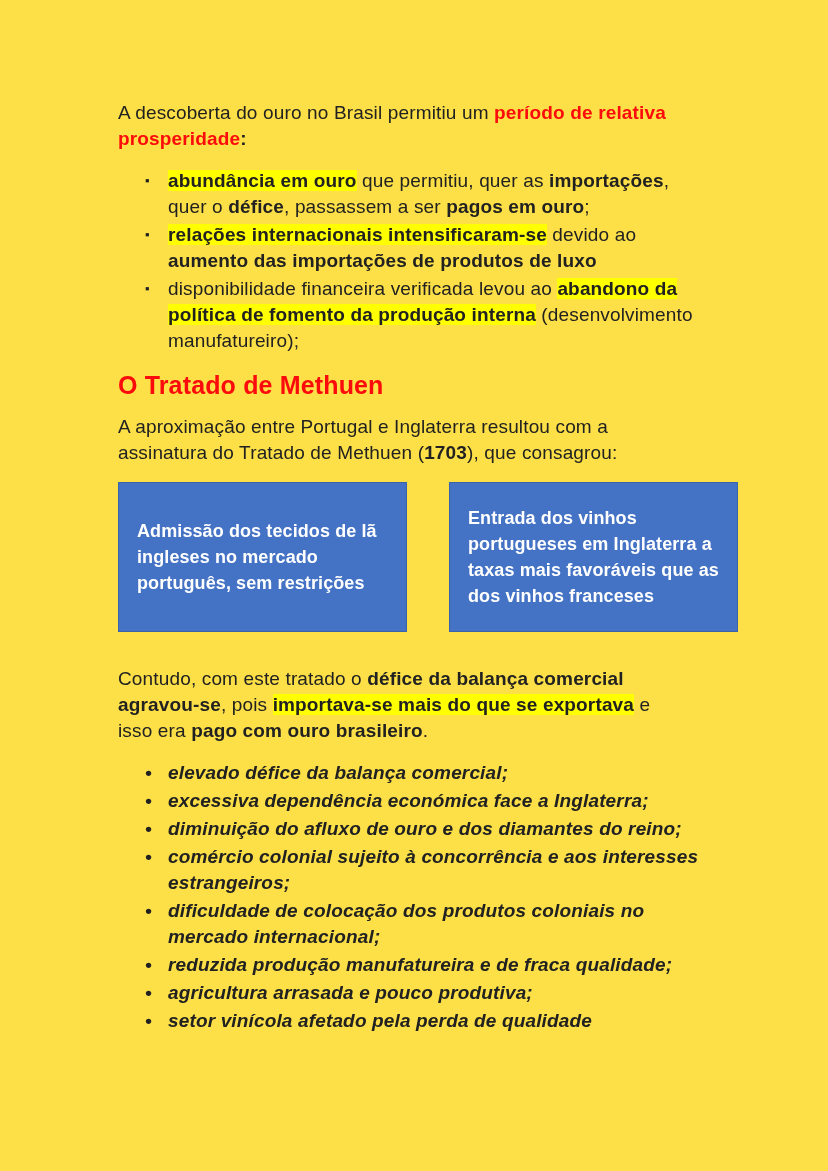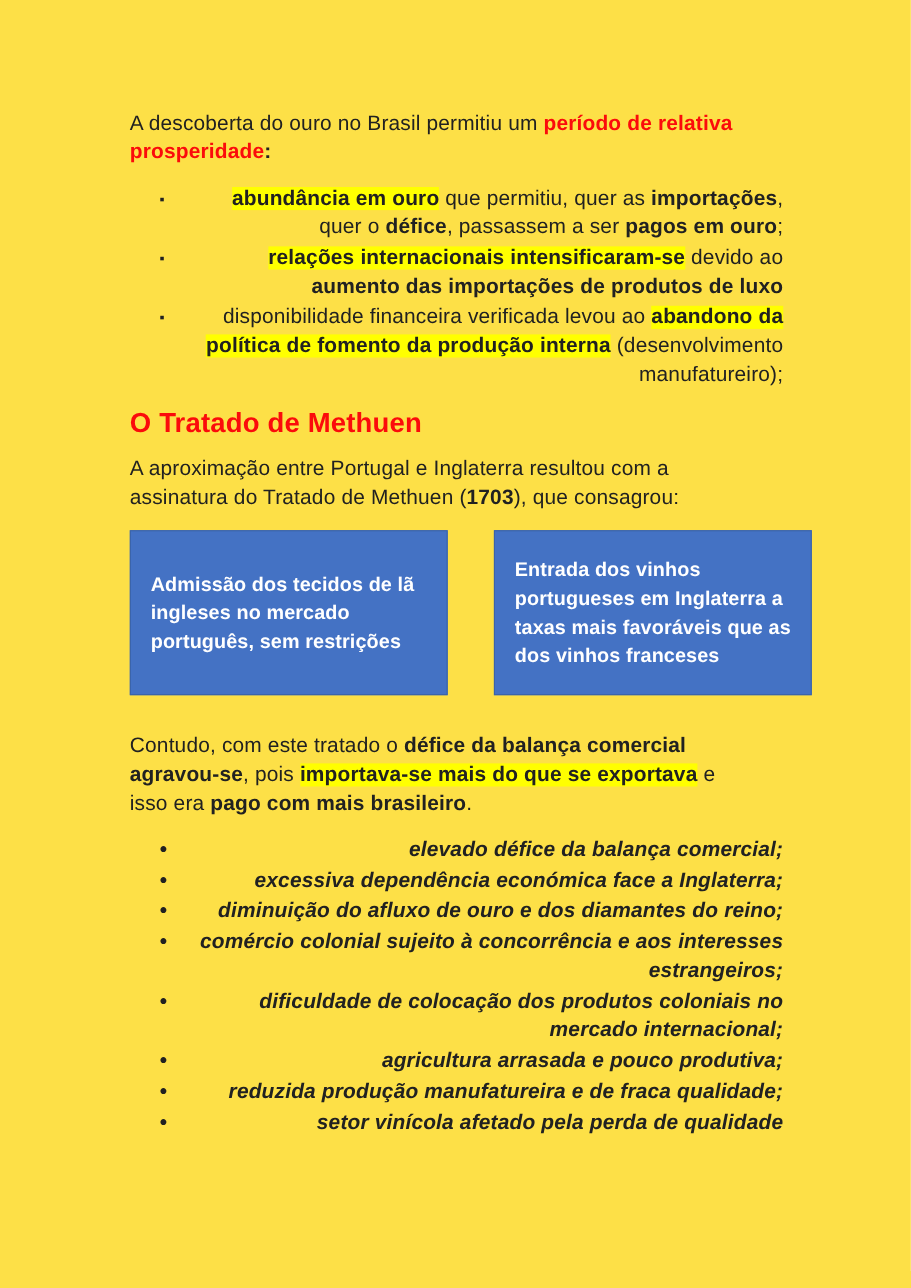--- a/index.html
+++ b/index.html
@@ -33,21 +33,20 @@
     font-size: 25px;
     line-height: 26px;
     font-weight: bold;
     margin: 8px 0 16px 0;
     max-width: 568px;
   }
   ul.list {
     list-style: none;
     margin: 0 0 18px 0;
     max-width: 594px;
-    text-align: right;
   }
   ul.list li {
     position: relative;
     padding-left: 50px;
     margin-bottom: 2px;
   }
   ul.square > li::before {
     content: "▪";
     position: absolute;
     left: 27px;
@@ -102,25 +101,25 @@
       <h2 class="heading"><span class="run rb">O Tratado de Methuen</span></h2>
       <p class="paragraph"><span class="run plain">A aproximação entre Portugal e Inglaterra resultou com a assinatura do Tratado de Methuen (</span><span class="run b">1703</span><span class="run plain">), que consagrou:</span></p>
       <div class="boxes">
         <div class="blue-box">
           <span>Admissão dos tecidos de lã ingleses no mercado português, sem restrições</span>
         </div>
         <div class="blue-box">
           <span>Entrada dos vinhos portugueses em Inglaterra a taxas mais favoráveis que as dos vinhos franceses</span>
         </div>
       </div>
-      <p class="paragraph"><span class="run plain">Contudo, com este tratado o </span><span class="run b">défice da balança comercial agravou-se</span><span class="run plain">, pois </span><span class="run hb">importava-se mais do que se exportava</span><span class="run plain"> e isso era </span><span class="run b">pago com mais brasileiro</span><span class="run plain">.</span></p>
+      <p class="paragraph"><span class="run plain">Contudo, com este tratado o </span><span class="run b">défice da balança comercial agravou-se</span><span class="run plain">, pois </span><span class="run hb">importava-se mais do que se exportava</span><span class="run plain"> e isso era </span><span class="run b">pago com ouro brasileiro</span><span class="run plain">.</span></p>
       <ul class="list disc">
         <li><span class="run b">elevado défice da balança comercial;</span></li>
         <li><span class="run b">excessiva dependência económica face a Inglaterra;</span></li>
         <li><span class="run b">diminuição do afluxo de ouro e dos diamantes do reino;</span></li>
         <li><span class="run b">comércio colonial sujeito à concorrência e aos interesses estrangeiros;</span></li>
         <li><span class="run b">dificuldade de colocação dos produtos coloniais no mercado internacional;</span></li>
+        <li><span class="run b">reduzida produção manufatureira e de fraca qualidade;</span></li>
         <li><span class="run b">agricultura arrasada e pouco produtiva;</span></li>
-        <li><span class="run b">reduzida produção manufatureira e de fraca qualidade;</span></li>
         <li><span class="run b">setor vinícola afetado pela perda de qualidade</span></li>
       </ul>
     </div>
 </div>
 
 </body></html>

